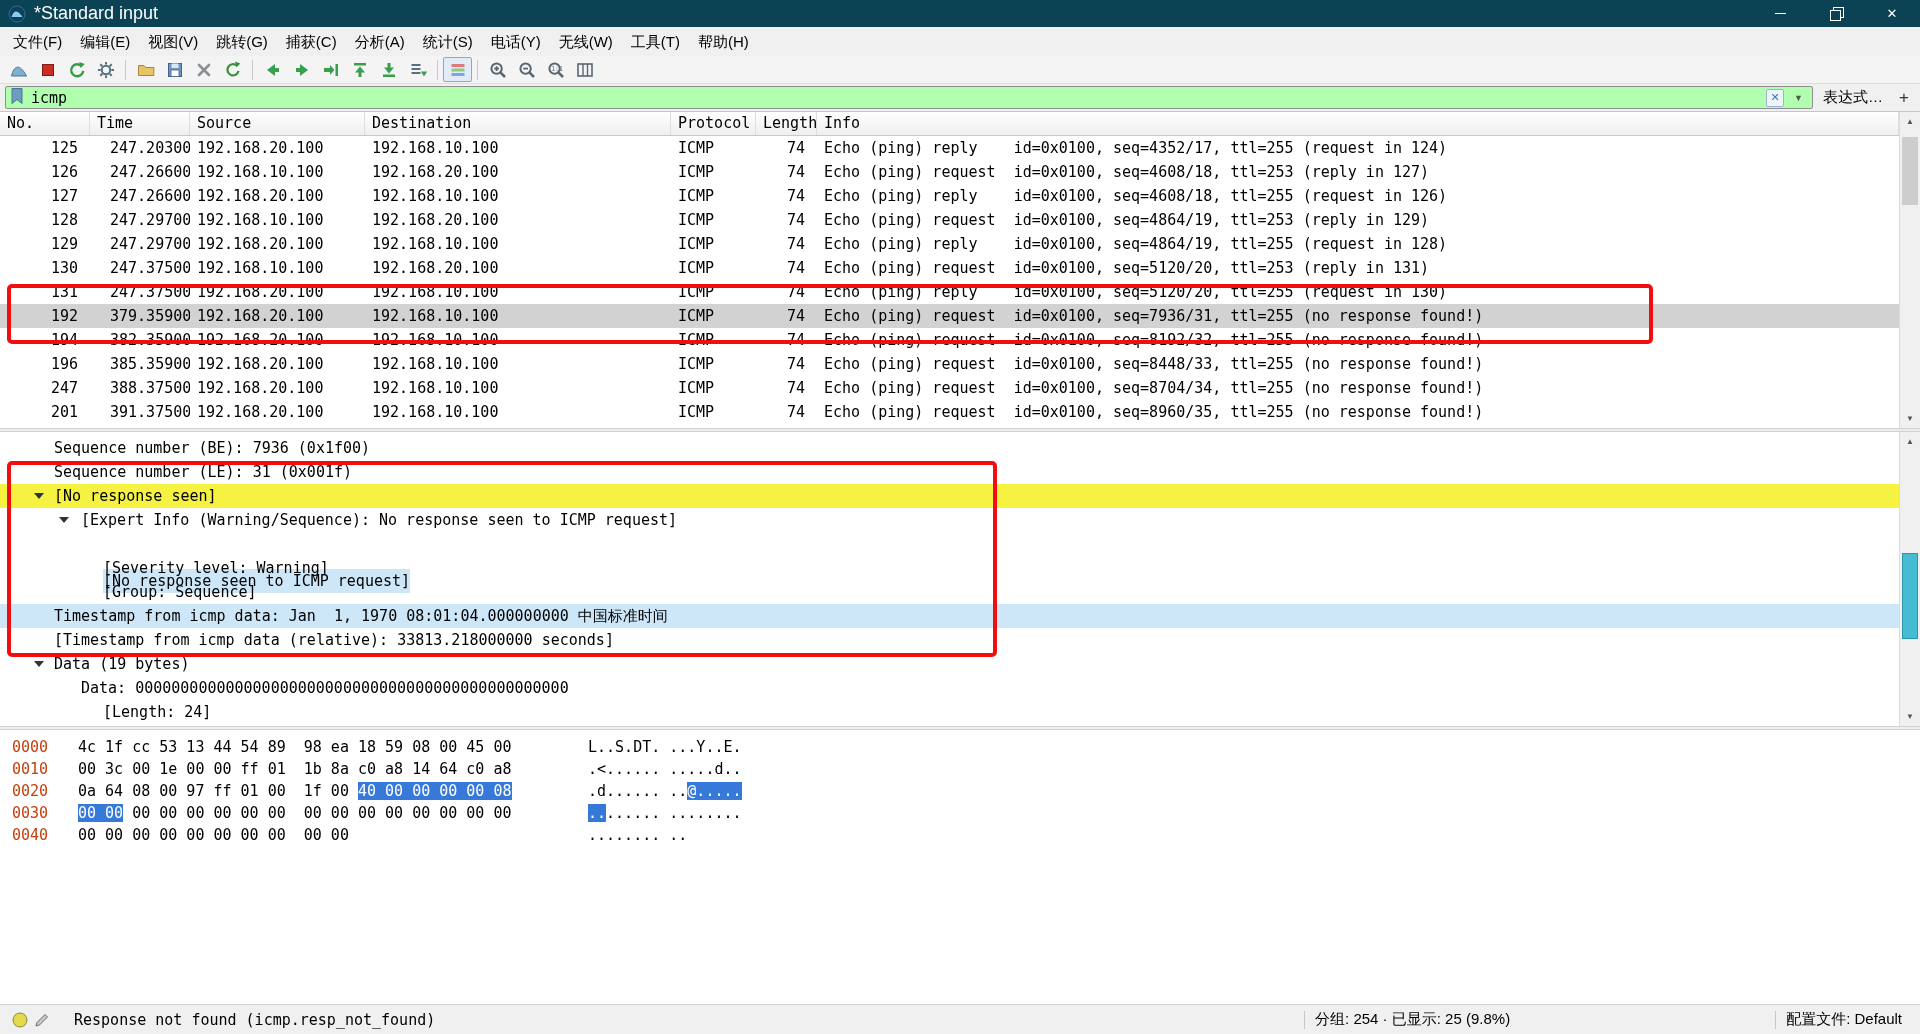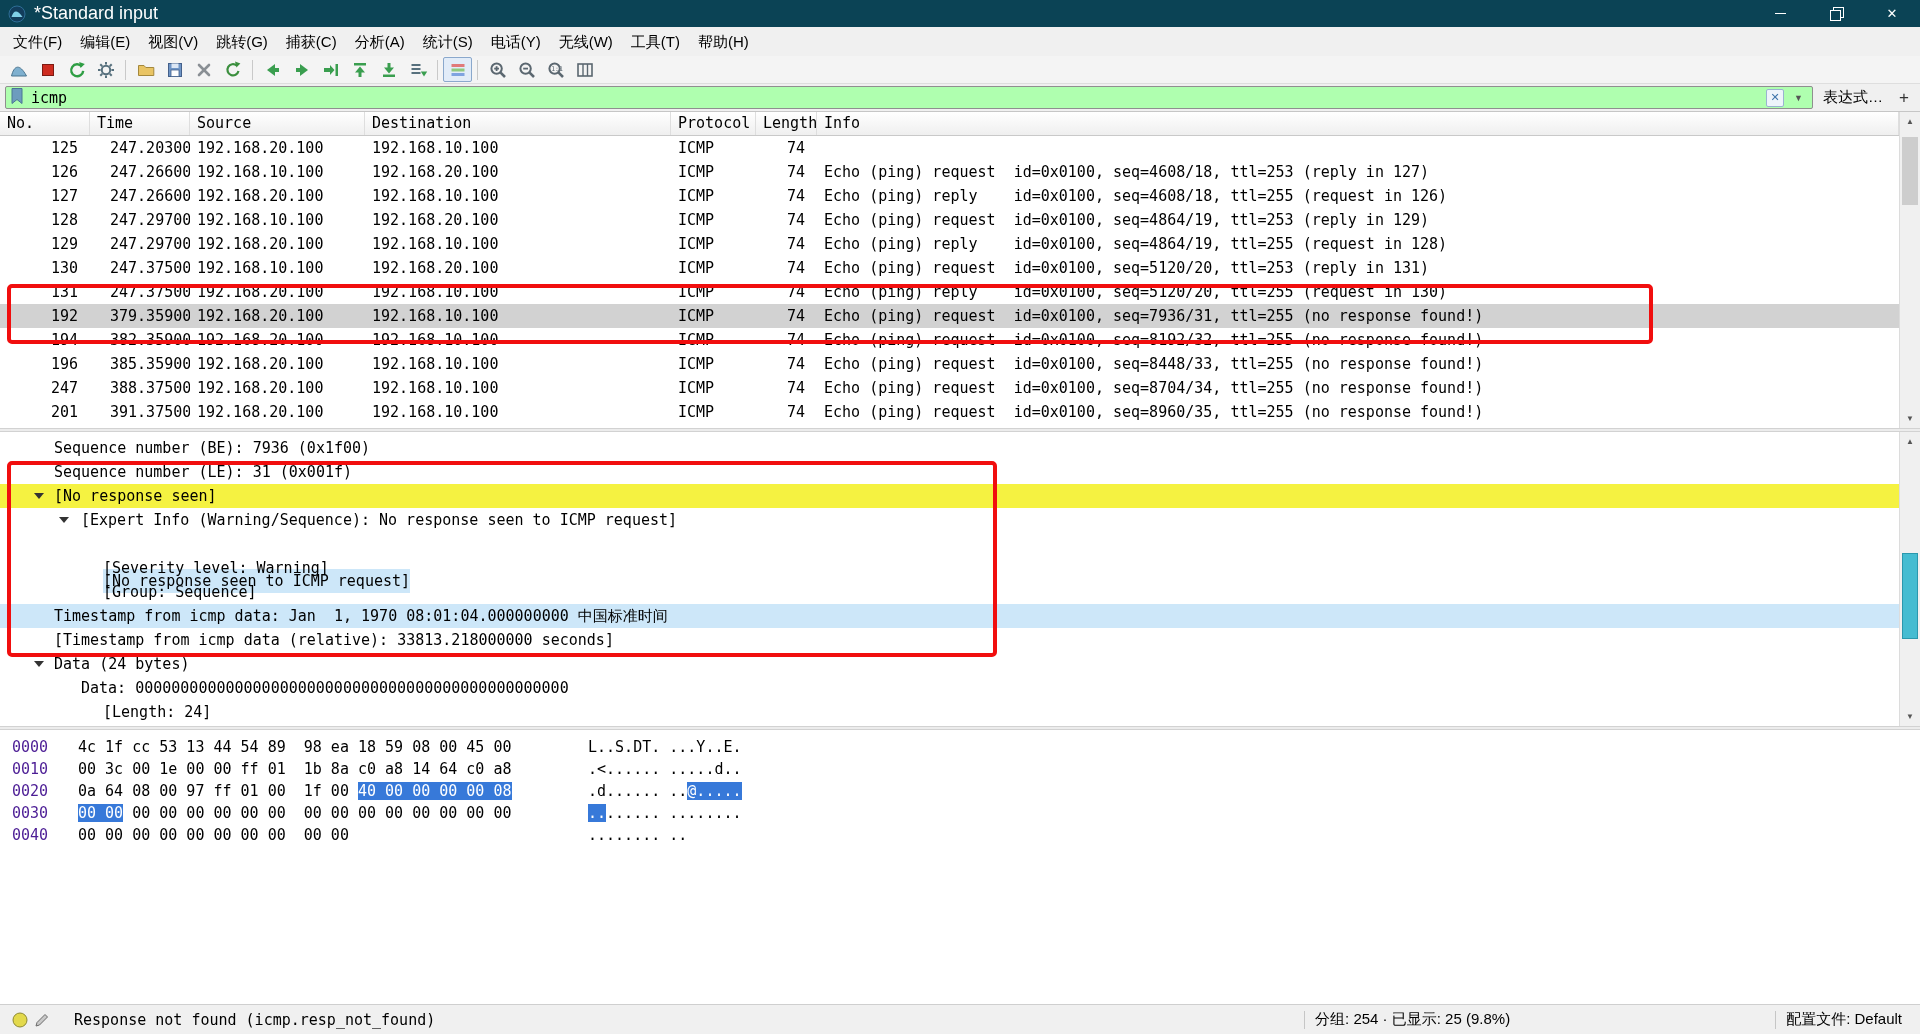--- a/index.html
+++ b/index.html
@@ -60,21 +60,21 @@
   .dline{position:relative;height:24px;line-height:24px;white-space:pre}
   .tri{position:absolute;top:9px;width:0;height:0;border-left:5px solid transparent;border-right:5px solid transparent;border-top:6.5px solid #333}
   .dtext{display:inline-block}
   .bg-yellow{background:#f5f241}
   .bg-blue-row{background:#cde7f9}
   .inline-blue{background:#cde7f9}
 
   
   .hexpane{position:absolute;top:730px;left:0;width:1920px;height:274px;background:#fff;padding-top:6px;font-size:15px}
   .hexrow{position:relative;height:22px;line-height:22px;white-space:pre}
-  .off{position:absolute;left:12px;color:#4c1d95}
+  .off{position:absolute;left:12px;color:#c2410c}
   .hx{position:absolute;left:78px}
   .asc{position:absolute;left:588px}
   .hl{background:#3779d9;color:#fff}
 
   
   .vscroll{position:absolute;left:1899px;width:21px;background:#f0f0f0;border-left:1px solid #dcdcdc}
   .list-scroll{top:112px;height:316px}
   .det-scroll{top:432px;height:294px}
   .sb-btn{position:absolute;left:0;width:20px;height:19px;text-align:center;font-size:8px;color:#555;line-height:19px}
   .sb-btn.up{top:0}.sb-btn.down{bottom:0}
@@ -291,21 +291,21 @@
 <div class="list-header mono">
     <div class="hcell c0">No.</div>
     <div class="hcell c1">Time</div>
     <div class="hcell c2">Source</div>
     <div class="hcell c3">Destination</div>
     <div class="hcell c4">Protocol</div>
     <div class="hcell c5">Length</div>
     <div class="hcell c6">Info</div>
   </div>
 <div class="list-body mono">
-    <div class="prow"><div class="pcell c0">125</div><div class="pcell c1">247.203000</div><div class="pcell c2">192.168.20.100</div><div class="pcell c3">192.168.10.100</div><div class="pcell c4">ICMP</div><div class="pcell c5">74</div></div>
+    <div class="prow"><div class="pcell c0">125</div><div class="pcell c1">247.203000</div><div class="pcell c2">192.168.20.100</div><div class="pcell c3">192.168.10.100</div><div class="pcell c4">ICMP</div><div class="pcell c5">74</div><div class="pcell c6">Echo (ping) reply    id=0x0100, seq=4352/17, ttl=255 (request in 124)</div></div>
     <div class="prow"><div class="pcell c0">126</div><div class="pcell c1">247.266000</div><div class="pcell c2">192.168.10.100</div><div class="pcell c3">192.168.20.100</div><div class="pcell c4">ICMP</div><div class="pcell c5">74</div><div class="pcell c6">Echo (ping) request  id=0x0100, seq=4608/18, ttl=253 (reply in 127)</div></div>
     <div class="prow"><div class="pcell c0">127</div><div class="pcell c1">247.266000</div><div class="pcell c2">192.168.20.100</div><div class="pcell c3">192.168.10.100</div><div class="pcell c4">ICMP</div><div class="pcell c5">74</div><div class="pcell c6">Echo (ping) reply    id=0x0100, seq=4608/18, ttl=255 (request in 126)</div></div>
     <div class="prow"><div class="pcell c0">128</div><div class="pcell c1">247.297000</div><div class="pcell c2">192.168.10.100</div><div class="pcell c3">192.168.20.100</div><div class="pcell c4">ICMP</div><div class="pcell c5">74</div><div class="pcell c6">Echo (ping) request  id=0x0100, seq=4864/19, ttl=253 (reply in 129)</div></div>
     <div class="prow"><div class="pcell c0">129</div><div class="pcell c1">247.297000</div><div class="pcell c2">192.168.20.100</div><div class="pcell c3">192.168.10.100</div><div class="pcell c4">ICMP</div><div class="pcell c5">74</div><div class="pcell c6">Echo (ping) reply    id=0x0100, seq=4864/19, ttl=255 (request in 128)</div></div>
     <div class="prow"><div class="pcell c0">130</div><div class="pcell c1">247.375000</div><div class="pcell c2">192.168.10.100</div><div class="pcell c3">192.168.20.100</div><div class="pcell c4">ICMP</div><div class="pcell c5">74</div><div class="pcell c6">Echo (ping) request  id=0x0100, seq=5120/20, ttl=253 (reply in 131)</div></div>
     <div class="prow"><div class="pcell c0">131</div><div class="pcell c1">247.375000</div><div class="pcell c2">192.168.20.100</div><div class="pcell c3">192.168.10.100</div><div class="pcell c4">ICMP</div><div class="pcell c5">74</div><div class="pcell c6">Echo (ping) reply    id=0x0100, seq=5120/20, ttl=255 (request in 130)</div></div>
     <div class="prow selected"><div class="pcell c0">192</div><div class="pcell c1">379.359000</div><div class="pcell c2">192.168.20.100</div><div class="pcell c3">192.168.10.100</div><div class="pcell c4">ICMP</div><div class="pcell c5">74</div><div class="pcell c6">Echo (ping) request  id=0x0100, seq=7936/31, ttl=255 (no response found!)</div></div>
     <div class="prow"><div class="pcell c0">194</div><div class="pcell c1">382.359000</div><div class="pcell c2">192.168.20.100</div><div class="pcell c3">192.168.10.100</div><div class="pcell c4">ICMP</div><div class="pcell c5">74</div><div class="pcell c6">Echo (ping) request  id=0x0100, seq=8192/32, ttl=255 (no response found!)</div></div>
     <div class="prow"><div class="pcell c0">196</div><div class="pcell c1">385.359000</div><div class="pcell c2">192.168.20.100</div><div class="pcell c3">192.168.10.100</div><div class="pcell c4">ICMP</div><div class="pcell c5">74</div><div class="pcell c6">Echo (ping) request  id=0x0100, seq=8448/33, ttl=255 (no response found!)</div></div>
     <div class="prow"><div class="pcell c0">247</div><div class="pcell c1">388.375000</div><div class="pcell c2">192.168.20.100</div><div class="pcell c3">192.168.10.100</div><div class="pcell c4">ICMP</div><div class="pcell c5">74</div><div class="pcell c6">Echo (ping) request  id=0x0100, seq=8704/34, ttl=255 (no response found!)</div></div>
@@ -322,21 +322,21 @@
 <div class="details">
     <div class="dline mono"><span class="dtext" style="margin-left: 54px; text-align: right;">Sequence number (BE): 7936 (0x1f00)</span></div>
     <div class="dline mono"><span class="dtext" style="margin-left: 54px;">Sequence number (LE): 31 (0x001f)</span></div>
     <div class="dline mono bg-yellow"><span class="tri" style="left: 34px;"></span><span class="dtext" style="margin-left: 54px;">[No response seen]</span></div>
     <div class="dline mono"><span class="tri" style="left: 59px;"></span><span class="dtext" style="margin-left: 81px;">[Expert Info (Warning/Sequence): No response seen to ICMP request]</span></div>
     <div class="dline mono"><span class="dtext inline-blue" style="margin-left: 103px; margin-top: 37px;">[No response seen to ICMP request]</span></div>
     <div class="dline mono"><span class="dtext" style="margin-left: 103px;">[Severity level: Warning]</span></div>
     <div class="dline mono"><span class="dtext" style="margin-left: 103px;">[Group: Sequence]</span></div>
     <div class="dline mono bg-blue-row"><span class="dtext" style="margin-left: 54px;">Timestamp from icmp data: Jan  1, 1970 08:01:04.000000000 中国标准时间</span></div>
     <div class="dline mono"><span class="dtext" style="margin-left: 54px;">[Timestamp from icmp data (relative): 33813.218000000 seconds]</span></div>
-    <div class="dline mono"><span class="tri" style="left: 34px;"></span><span class="dtext" style="margin-left: 54px;">Data (24 bytes)</span></div>
+    <div class="dline mono"><span class="tri" style="left: 34px;"></span><span class="dtext" style="margin-left: 54px;">Data (19 bytes)</span></div>
     <div class="dline mono"><span class="dtext" style="margin-left: 81px;">Data: 000000000000000000000000000000000000000000000000</span></div>
     <div class="dline mono"><span class="dtext" style="margin-left: 103px;">[Length: 24]</span></div>
   </div>
 <div class="vscroll det-scroll">
   <div class="sb-btn up">▲</div>
   <div class="sb-thumb"></div>
   <div class="sb-btn down">▼</div>
 </div>
 
 <div class="splitter s2"></div>

